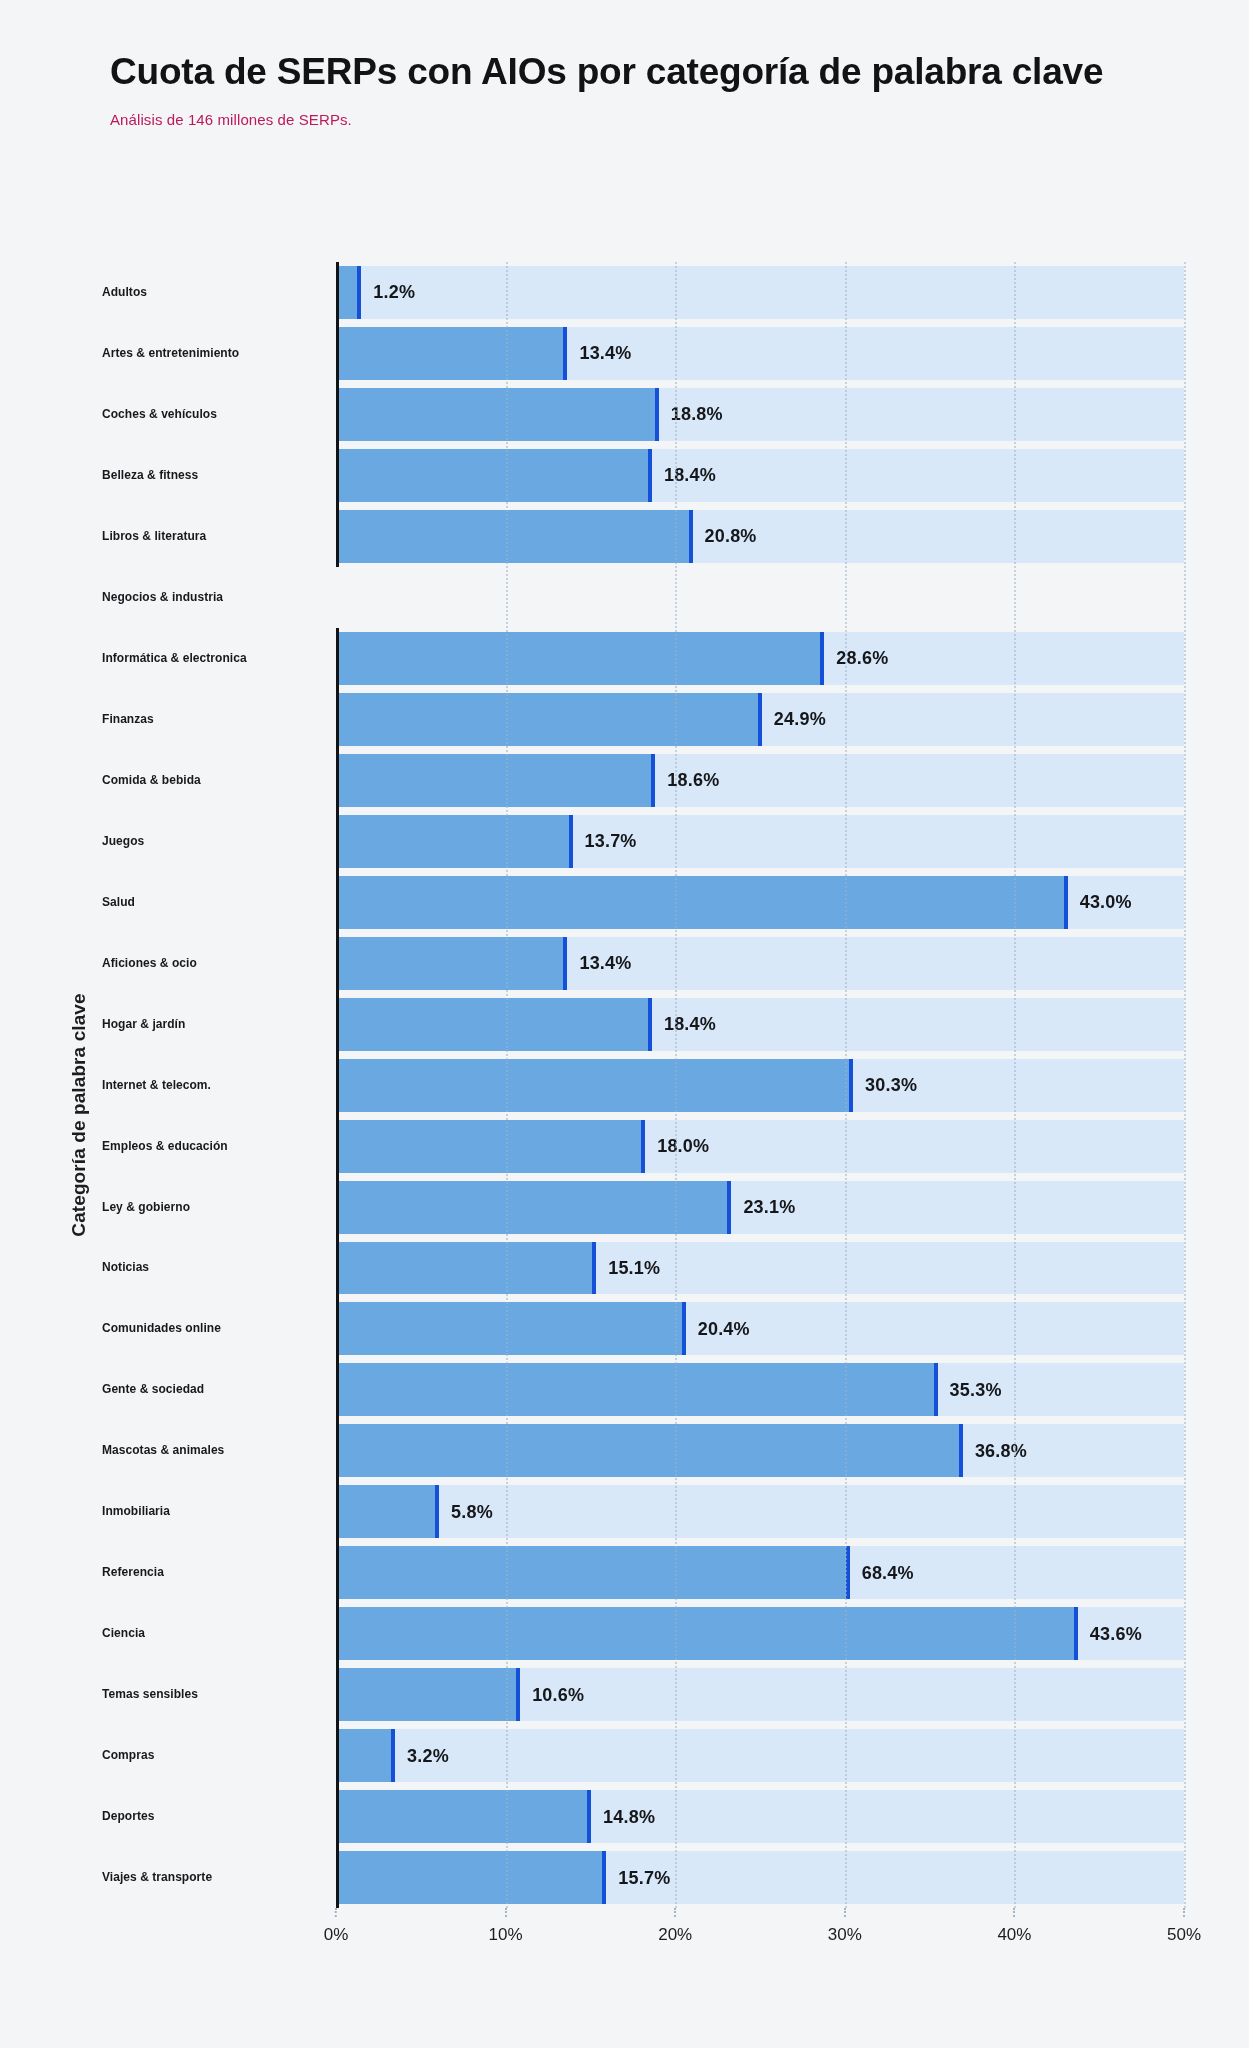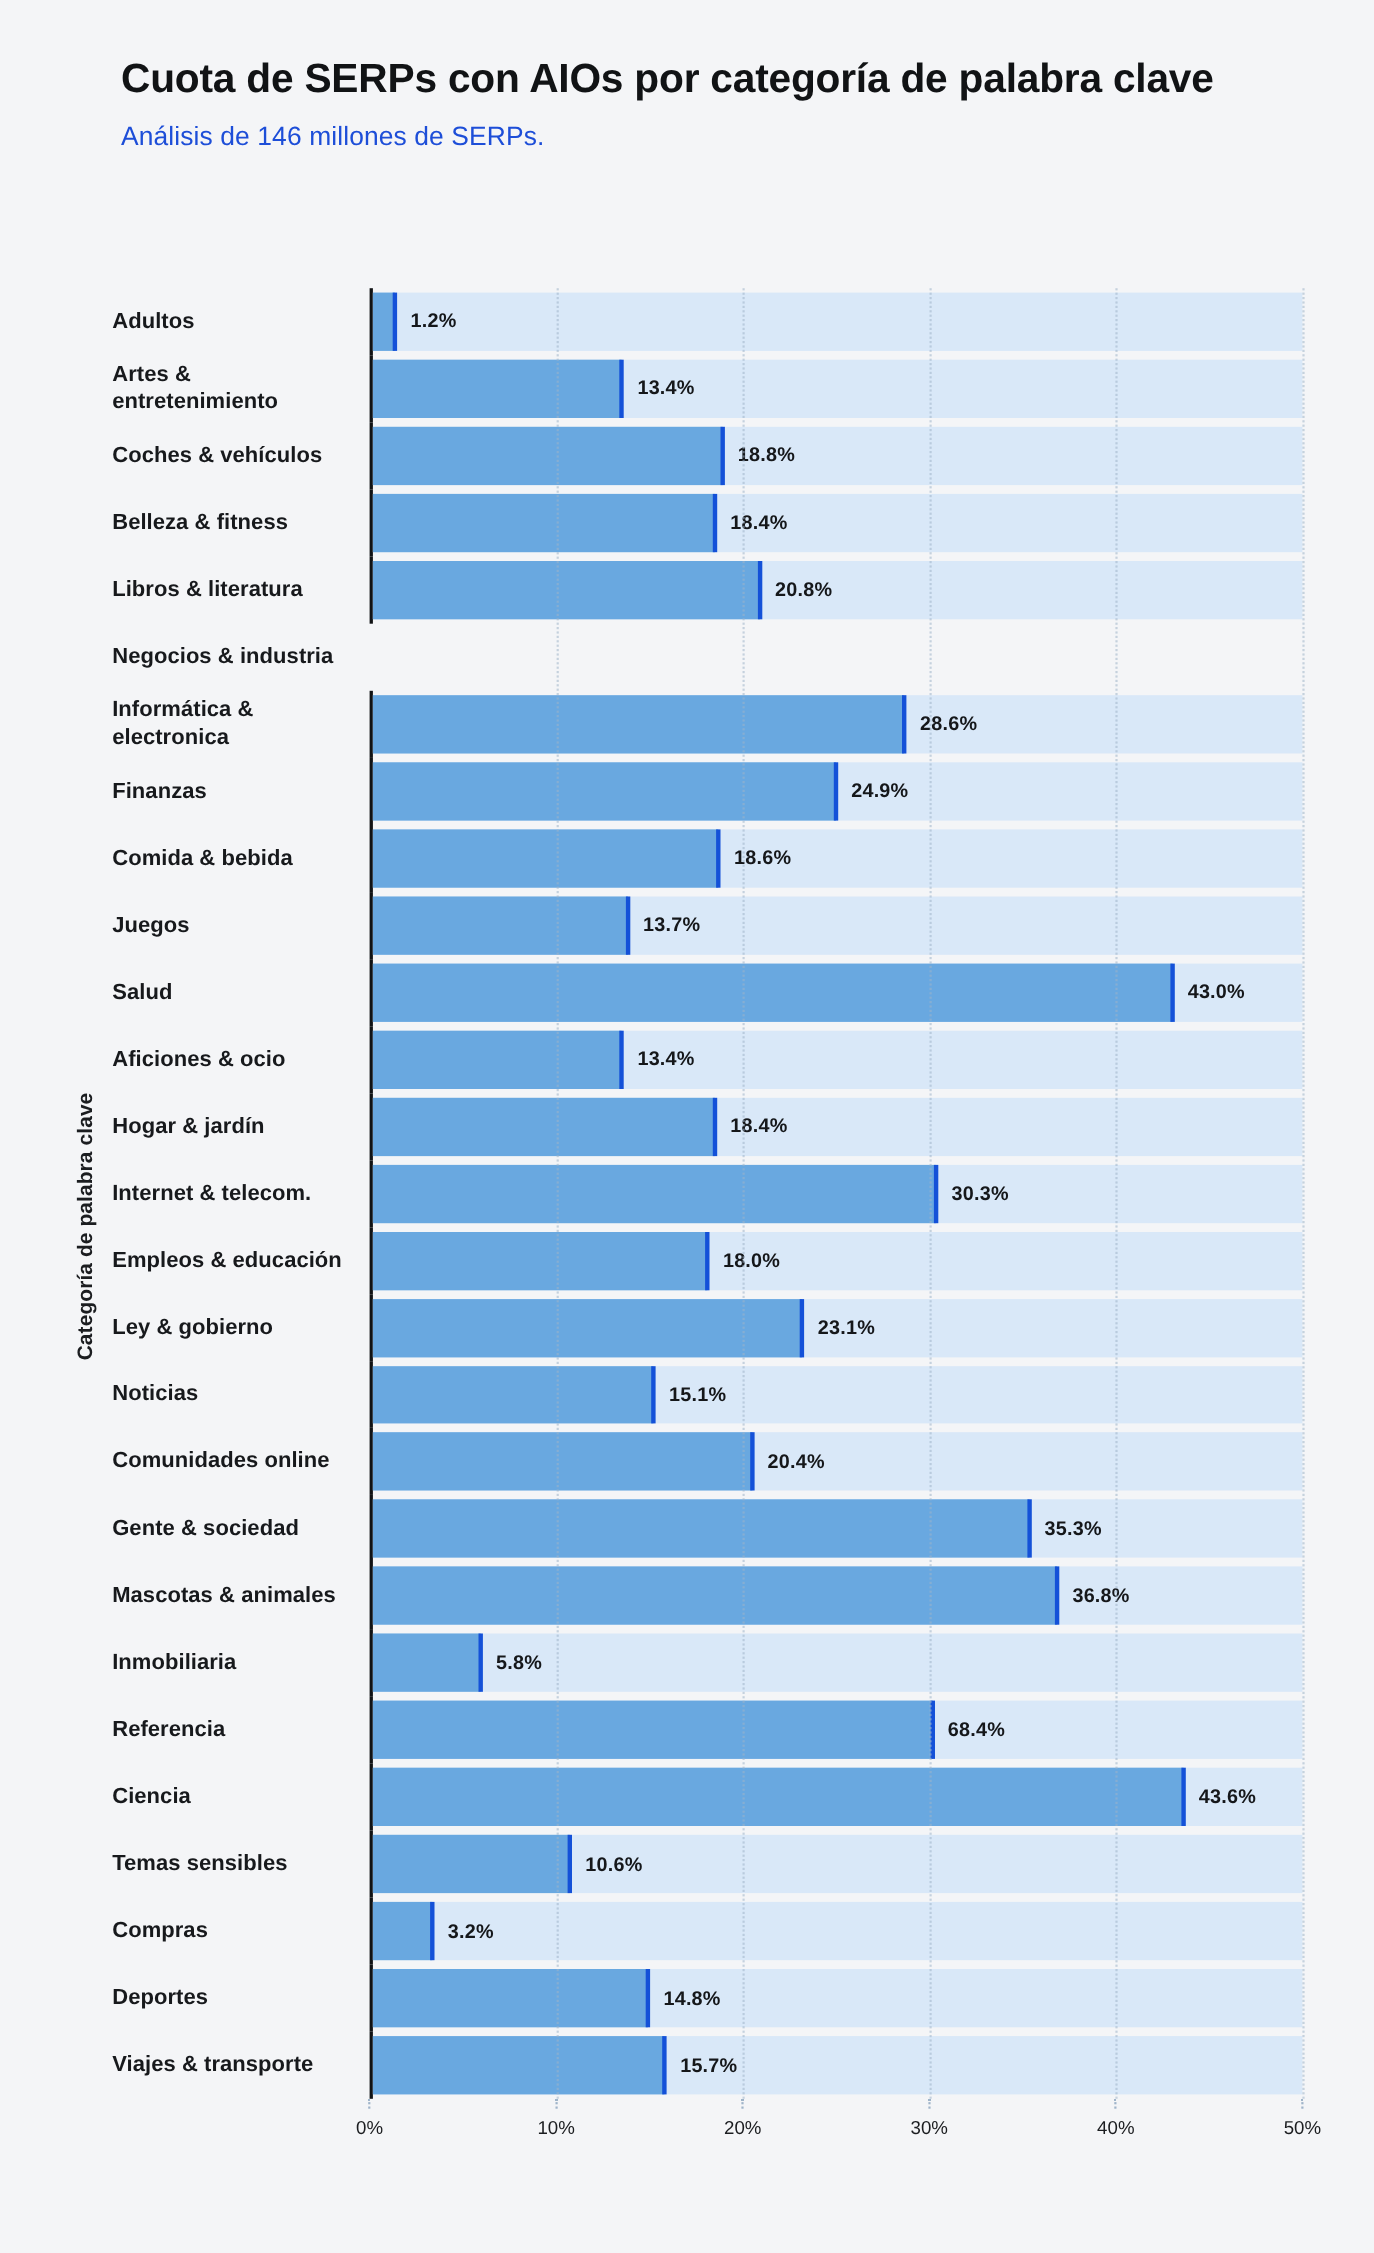--- a/index.html
+++ b/index.html
@@ -23,23 +23,23 @@
   #chart-title {
     font-size: 37px;
     font-weight: 700;
     line-height: 1.28;
     color: #111315;
     letter-spacing: -0.2px;
     max-width: 1030px;
   }
   #chart-subtitle {
     margin-top: 16px;
-    font-size: 24px;
+    font-size: 15px;
     font-weight: 400;
-    color: #1d4ed8;
+    color: #be185d;
     letter-spacing: 0.1px;
   }
 
   
   #plot-area {
     position: absolute;
     left: 68px;
     top: 262px;
     width: 1116px;
     height: 1706px;
@@ -82,21 +82,21 @@
   }
   .cat-label-cell {
     width: 234px;
     flex: 0 0 234px;
     display: flex;
     align-items: center;
     justify-content: flex-start;
     padding-right: 14px;
   }
   .cat-label {
-    font-size: 20px;
+    font-size: 12px;
     font-weight: 700;
     color: #17191c;
     line-height: 1.25;
     letter-spacing: 0.05px;
   }
   .track-cell {
     position: relative;
     flex: 1 1 auto;
     border-left: 3px solid #111315;
     padding: 4px 0;

